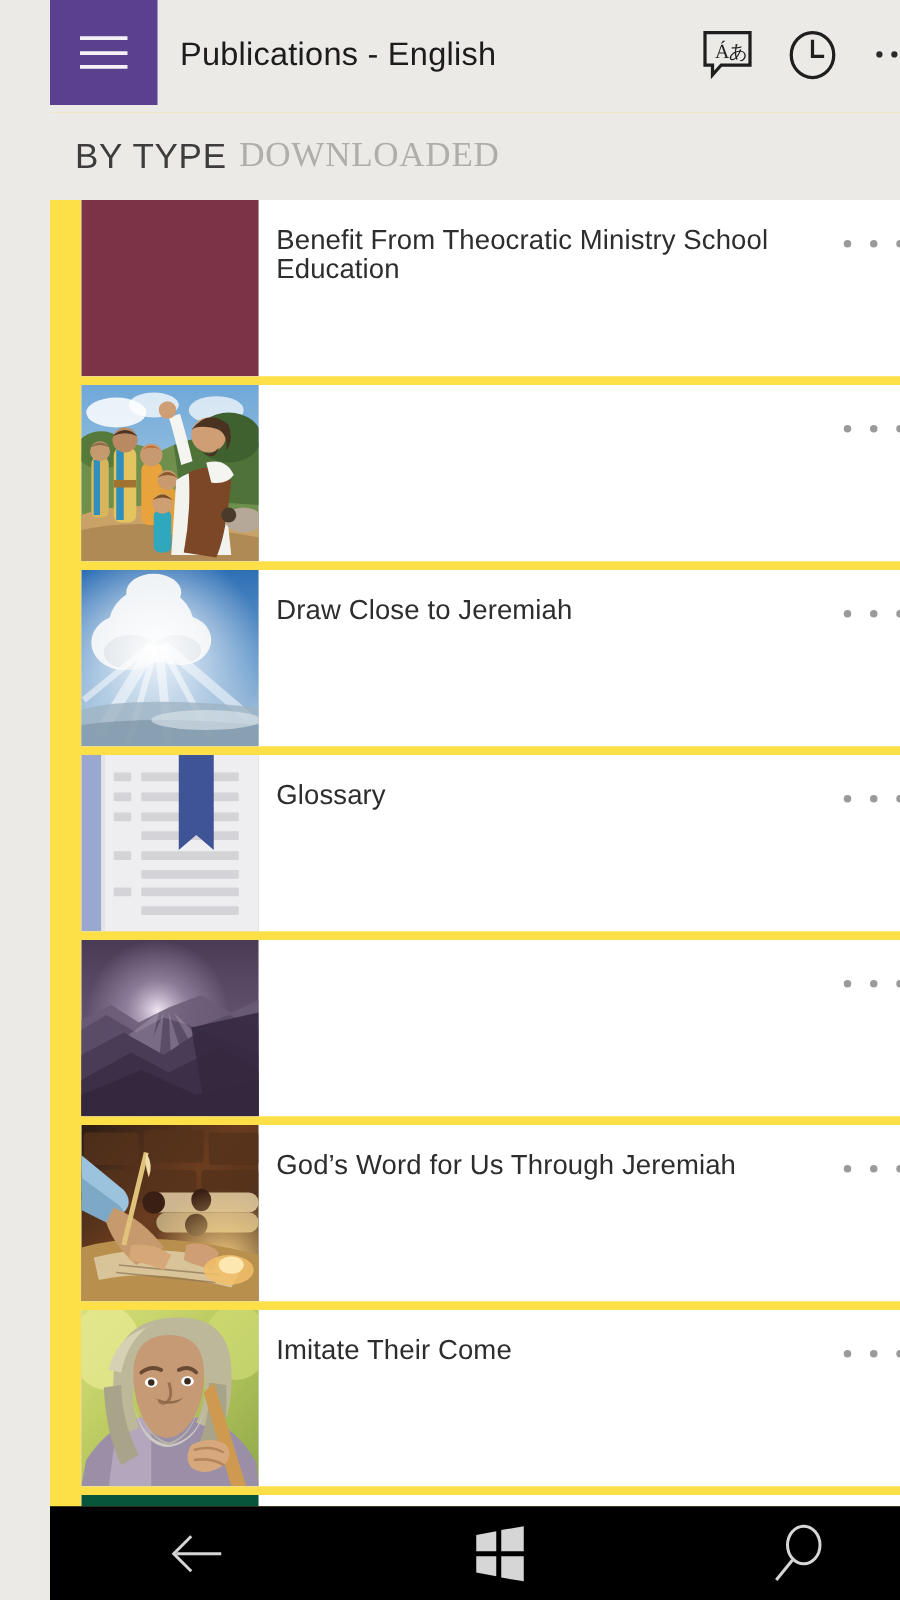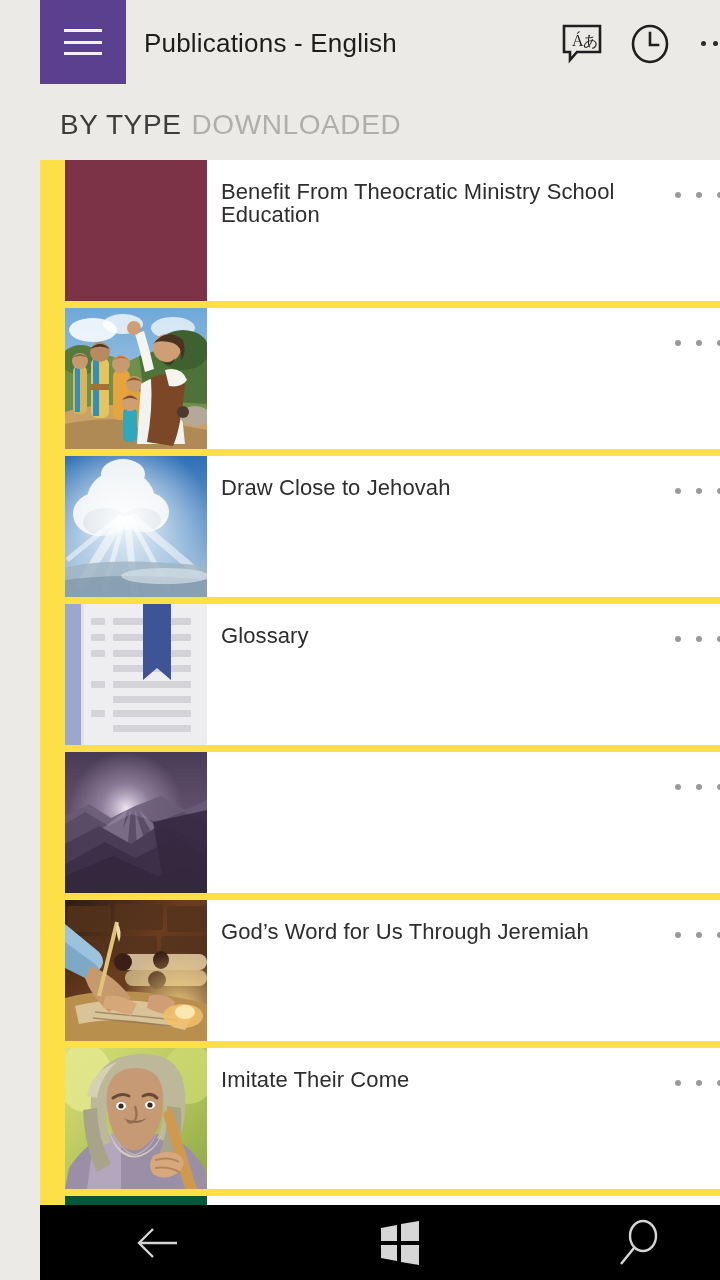--- a/index.html
+++ b/index.html
@@ -113,21 +113,21 @@
   }
   .pivot-tab {
     font-size: 28px;
     letter-spacing: 0.6px;
     font-weight: 400;
     cursor: pointer;
     padding: 2px 8px 2px 2px;
     white-space: nowrap;
   }
   .pivot-tab.active { color: #3d3d3d; }
-  .pivot-tab.inactive { color: #b0aeab; }
+  .pivot-tab.inactive { color: #b0aeab; font-family: Liberation Serif, serif; }
 
   
   .pub-list {
     position: absolute;
     left: 0;
     top: 160px;
     width: 720px;
     height: 1045px;
     overflow: hidden;
   }
@@ -376,21 +376,21 @@
             <line x1="64" y1="60" x2="104" y2="134" stroke-width="5"></line>
             <line x1="66" y1="60" x2="134" y2="118" stroke-width="8"></line>
             <line x1="56" y1="60" x2="2" y2="104" stroke-width="5"></line>
           </g>
 
           <path d="M0 112 Q40 100 142 110 L142 141 L0 141 Z" fill="#9fb4c4" opacity=".8"></path>
           <path d="M0 124 Q56 116 142 124 L142 141 L0 141 Z" fill="#7d95a8" opacity=".7"></path>
           <ellipse cx="100" cy="120" rx="44" ry="8" fill="#dfe7ec" opacity=".6"></ellipse>
         </svg>
       </div>
-      <div class="pub-title">Draw Close to Jehovah</div>
+      <div class="pub-title">Draw Close to Jeremiah</div>
       <div class="row-dots">
         <i></i>
           <i></i>
           <i></i>
       </div>
     </div>
 
     <div class="pub-row">
       <div class="thumb">
         <svg viewBox="0 0 142 141" preserveAspectRatio="none">

